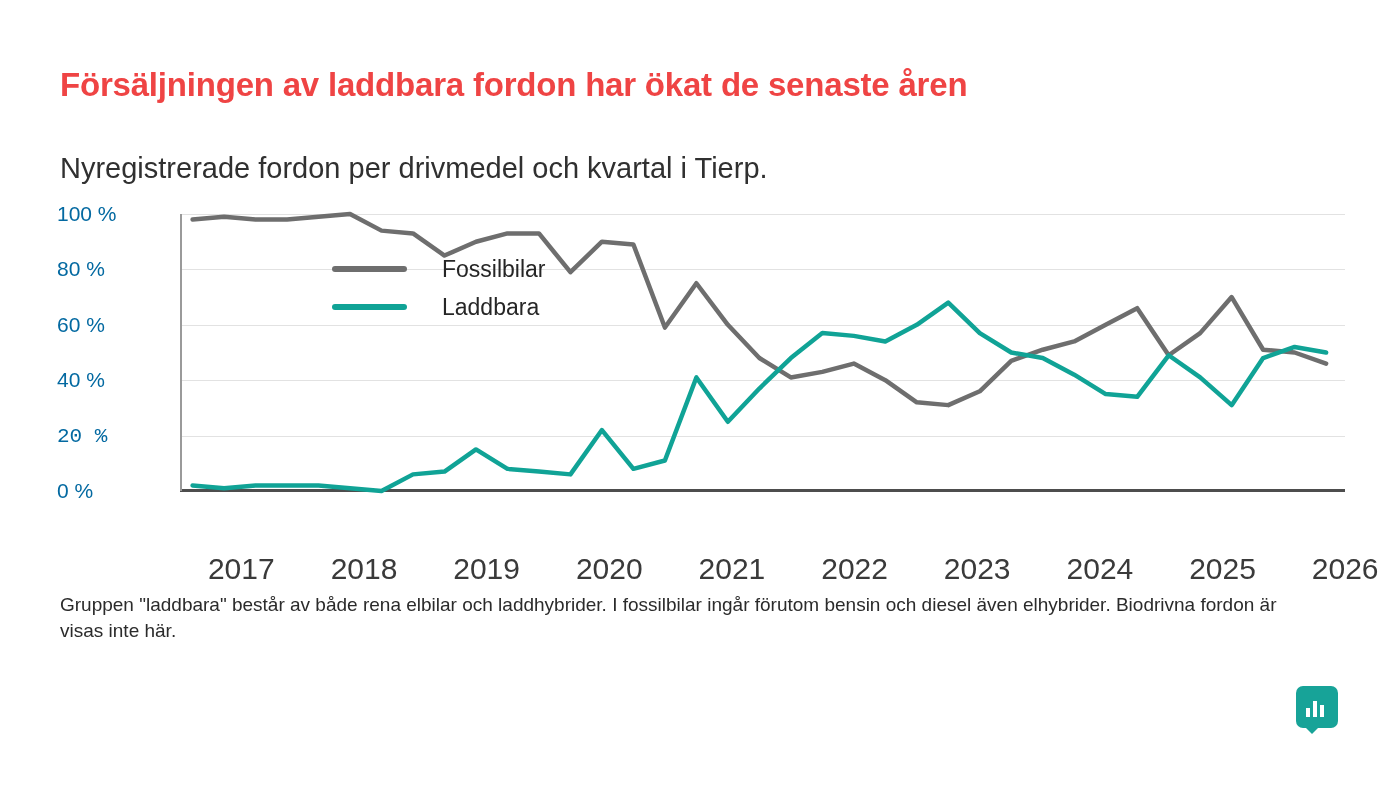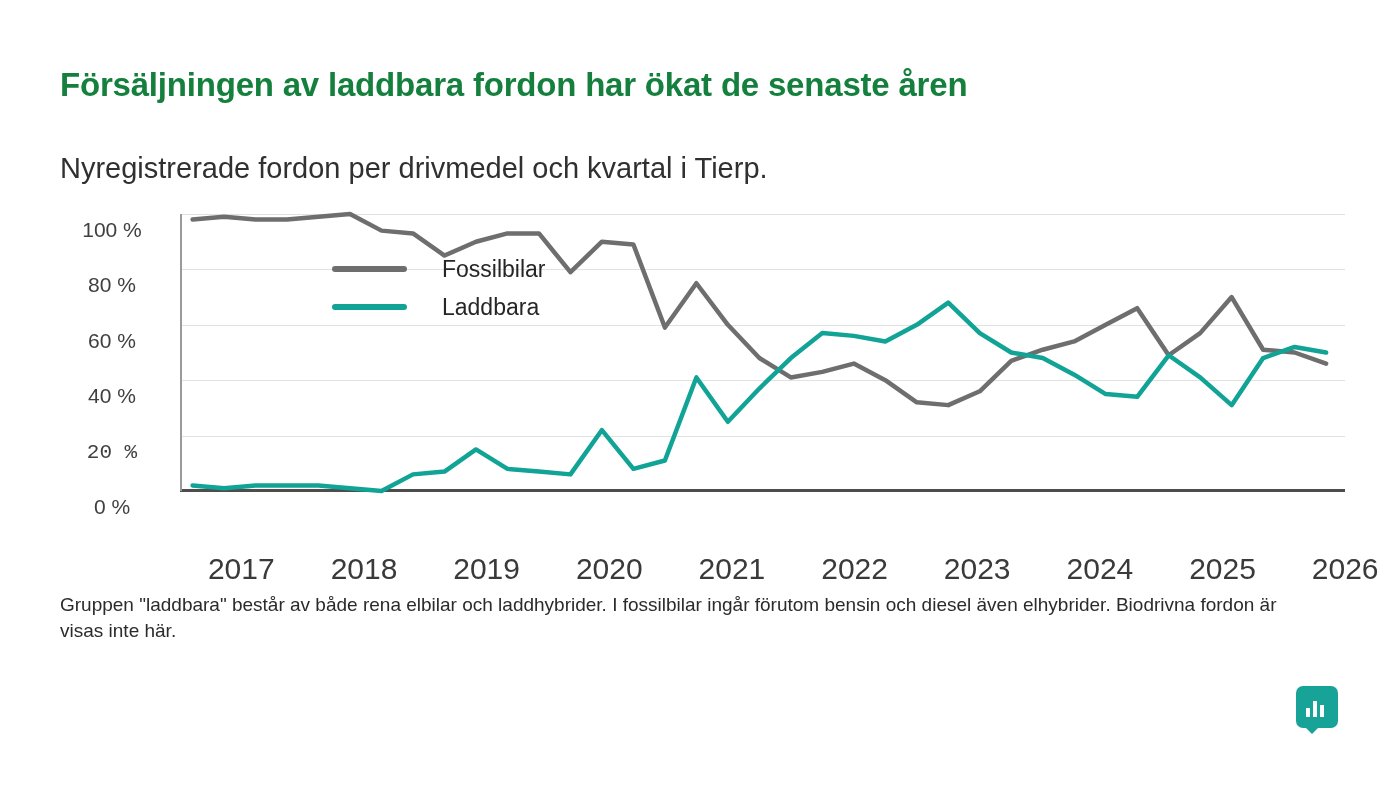--- a/index.html
+++ b/index.html
@@ -19,21 +19,21 @@
     position: absolute;
     inset: 0;
   }
   .title {
     position: absolute;
     left: 60px;
     top: 66px;
     font-size: 33px;
     font-weight: bold;
     letter-spacing: -0.2px;
-    color: #15803d;
+    color: #ef4444;
     white-space: nowrap;
   }
   .subtitle {
     position: absolute;
     left: 60px;
     top: 152px;
     font-size: 29px;
     font-weight: normal;
     color: #303030;
     white-space: nowrap;
@@ -72,26 +72,25 @@
     left: 0;
     top: 0;
     bottom: 0;
     width: 2px;
     background: #9a9a9a;
   }
   .ylabel {
     position: absolute;
     right: 1178px;
     width: 110px;
-    text-align: center;
+    text-align: left;
     font-size: 21px;
-    color: #404040;
+    color: #0369a1;
     transform: translateY(-50%);
     white-space: nowrap;
-    margin-top: 16px;
   }
   .xlabel {
     position: absolute;
     top: 298px;
     font-size: 30px;
     color: #3a3a3a;
     transform: translateX(-50%);
     white-space: nowrap;
     margin-top: 40px;
   }

